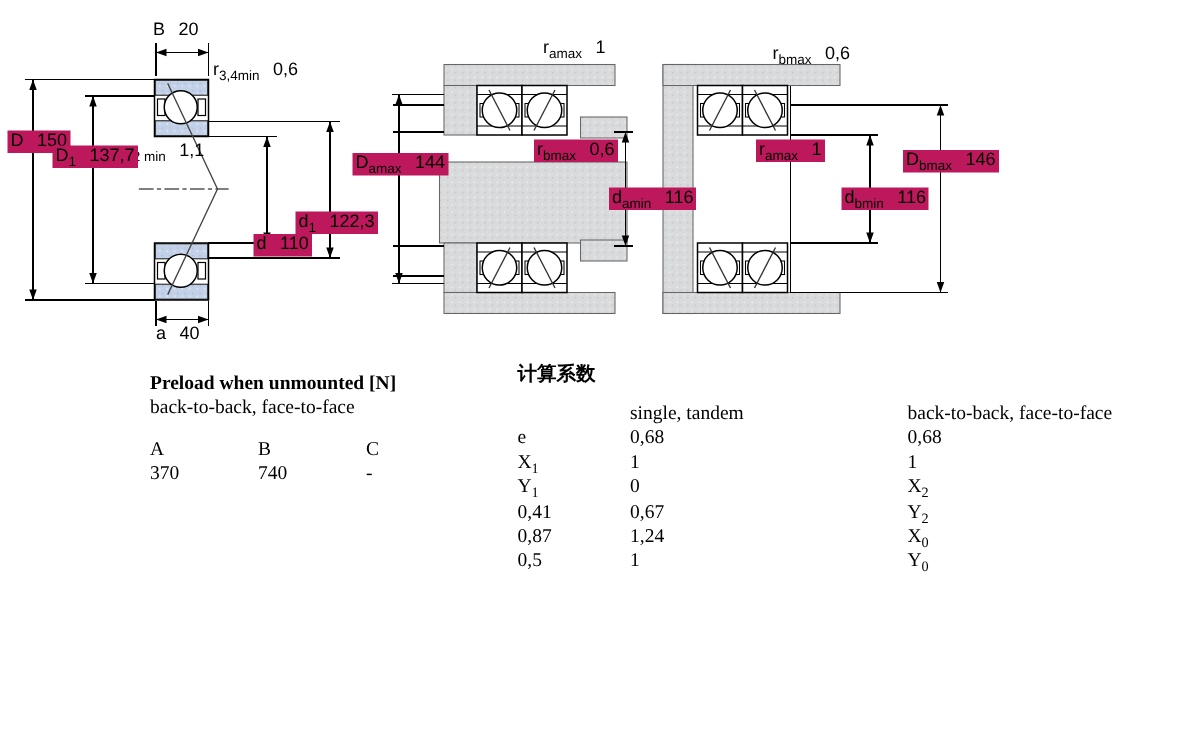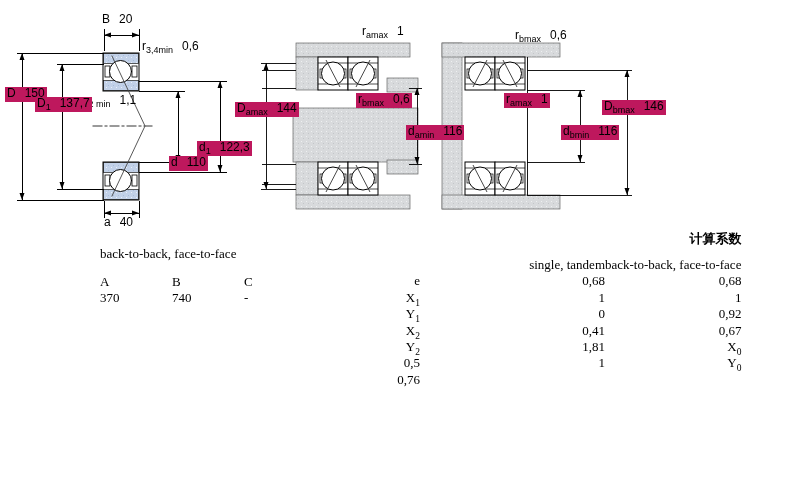--- a/index.html
+++ b/index.html
@@ -239,59 +239,59 @@
 <span class="dim wbg" style="left:235px;top:102px;"><span>D</span><sub>amax</sub><span class="val">144</span></span>
 <span class="dim wbg" style="left:356px;top:93px;"><span>r</span><sub>bmax</sub><span class="val">0,6</span></span>
 <span class="dim wbg" style="left:406px;top:125px;"><span>d</span><sub>amin</sub><span class="val">116</span></span>
 
 <span class="dim" style="left:515px;top:29px;"><span>r</span><sub>bmax</sub><span class="val">0,6</span></span>
 <span class="dim wbg" style="left:504px;top:93px;"><span>r</span><sub>amax</sub><span class="val">1</span></span>
 <span class="dim wbg" style="left:602px;top:100px;"><span>D</span><sub>bmax</sub><span class="val">146</span></span>
 <span class="dim wbg" style="left:561px;top:125px;"><span>d</span><sub>bmin</sub><span class="val">116</span></span>
 
 <div class="tbl" style="left:100px;top:246px;">
+  <div class="t-title">Preload when unmounted [N]</div>
   <div class="t-sub">back-to-back, face-to-face</div>
   <div class="p-grid">
     <span>A</span>
     <span>B</span>
     <span>C</span>
     <span>370</span>
     <span>740</span>
     <span>-</span>
   </div>
 </div>
 
-<div class="tbl" style="left:345px;top:230px;text-align:right;">
+<div class="tbl" style="left:345px;top:240px;">
   <div class="t-title">计算系数</div>
   <div class="f-grid">
     <span></span>
     <span>single, tandem</span>
     <span>back-to-back, face-to-face</span>
 
     <span><span>e</span><sub></sub></span>
     <span>0,68</span>
     <span>0,68</span>
 
     <span><span>X</span><sub>1</sub></span>
     <span>1</span>
     <span>1</span>
 
     <span><span>Y</span><sub>1</sub></span>
     <span>0</span>
-    <span>0,92</span>
 
     <span><span>X</span><sub>2</sub></span>
     <span>0,41</span>
     <span>0,67</span>
 
     <span><span>Y</span><sub>2</sub></span>
-    <span>1,81</span>
+    <span>0,87</span>
+    <span>1,24</span>
 
     <span><span>X</span><sub>0</sub></span>
     <span>0,5</span>
     <span>1</span>
 
     <span><span>Y</span><sub>0</sub></span>
-    <span>0,76</span>
   </div>
 </div>
 
 </div>
 
 </body></html>

